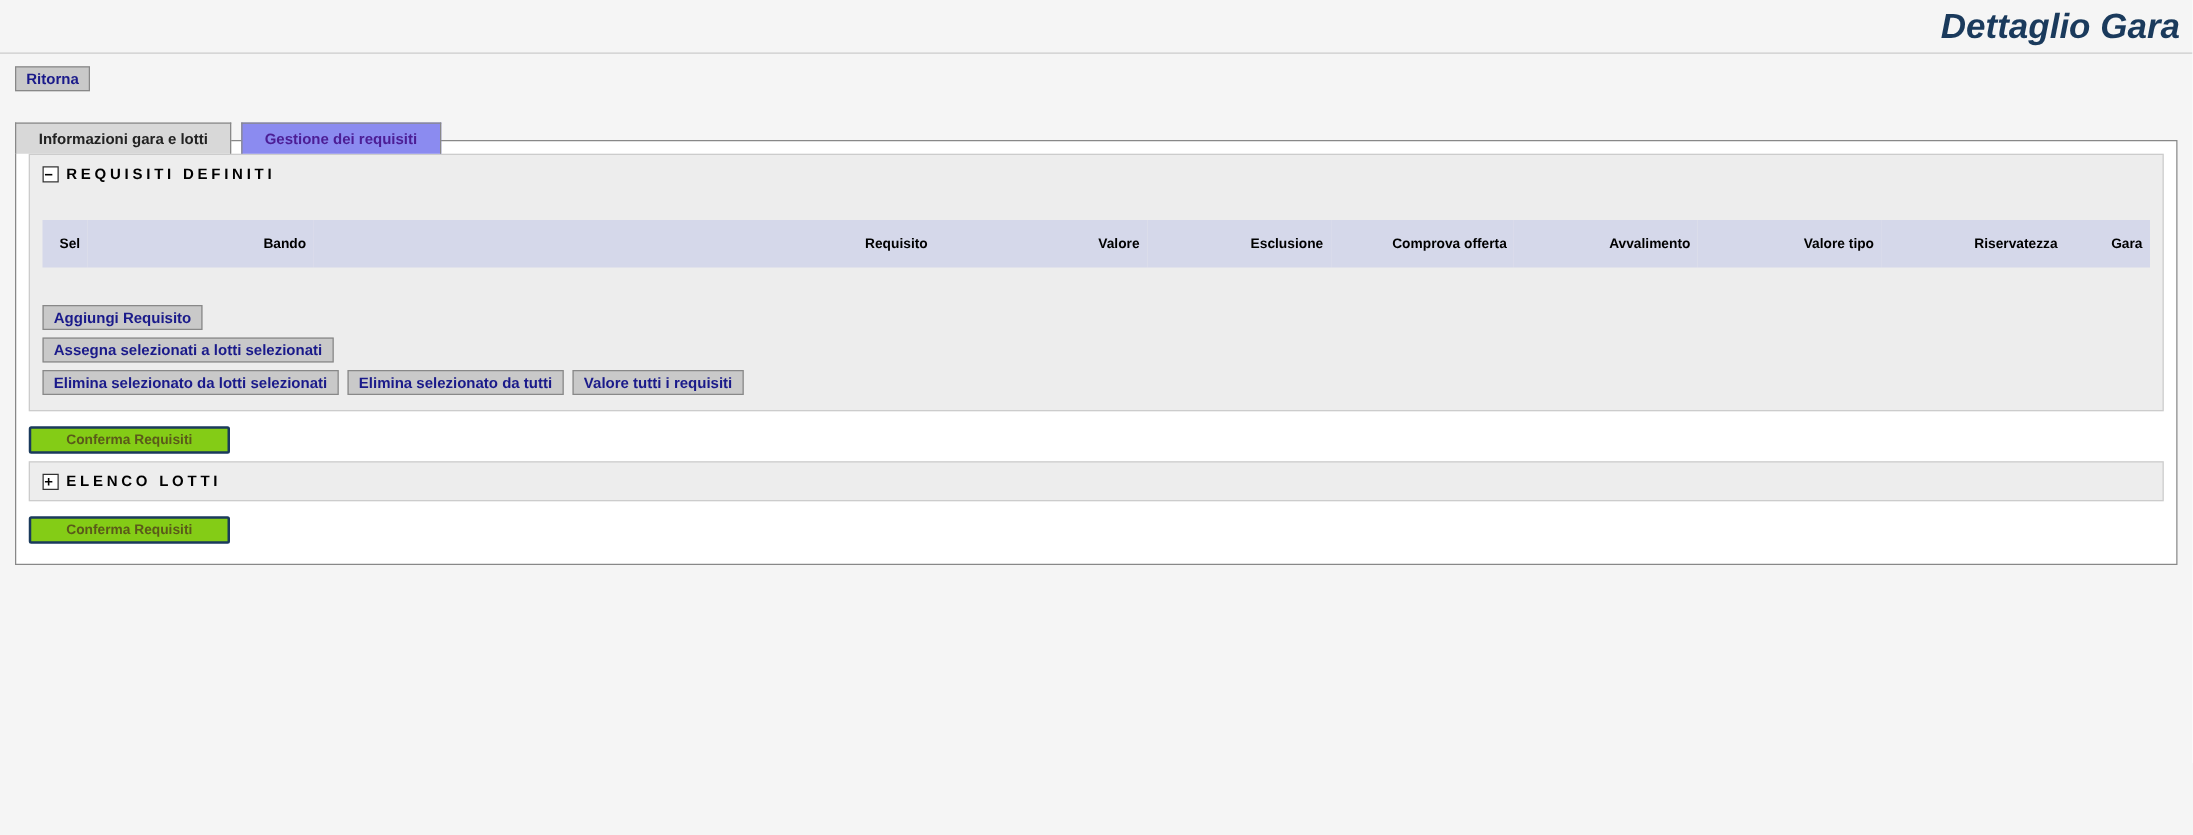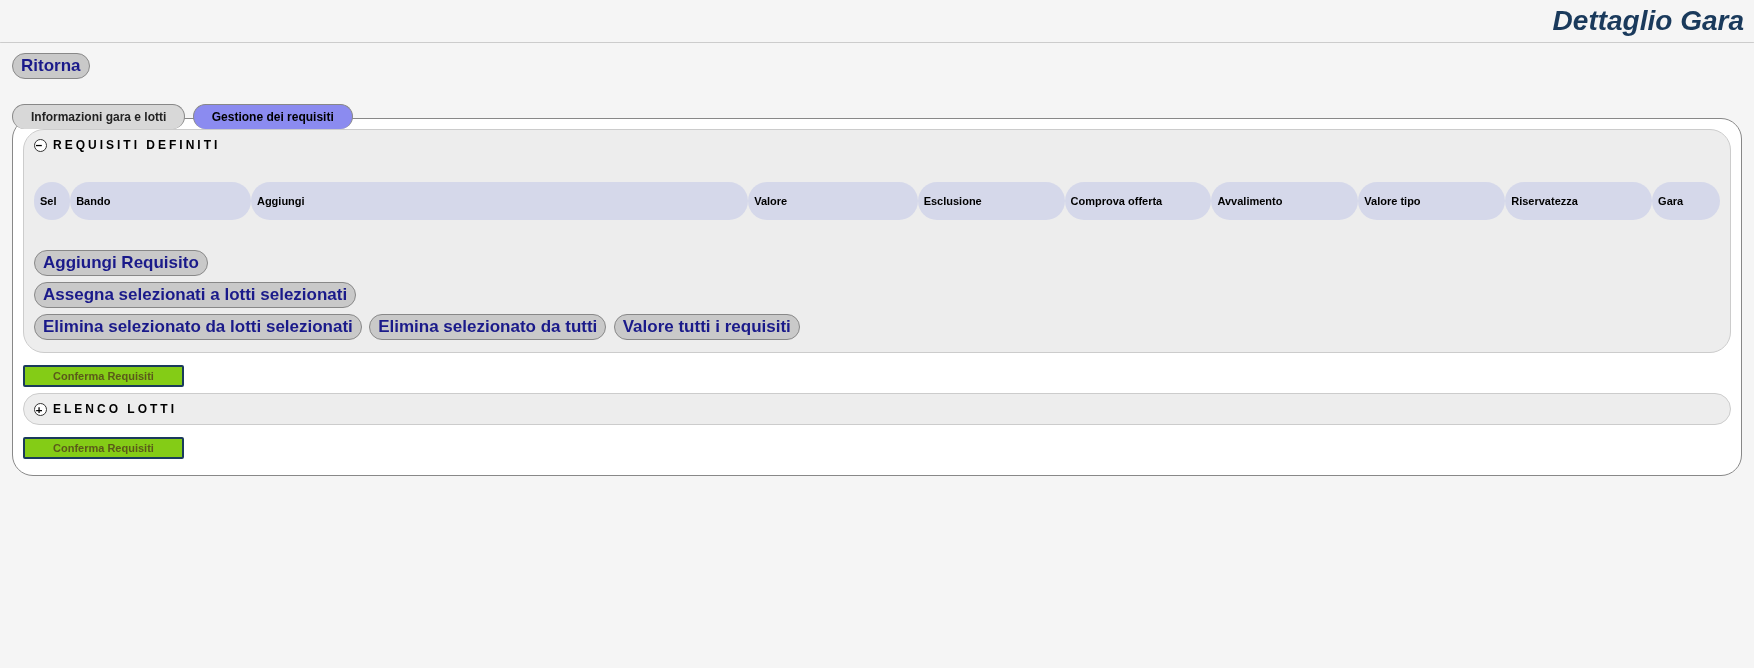--- a/index.html
+++ b/index.html
@@ -1,15 +1,15 @@
 <!DOCTYPE html>
 <html><head>
 <meta charset="utf-8">
 <style>
-  * { box-sizing: border-box; border-radius: 21px; }
+  * { box-sizing: border-box; }
   body {
     margin: 0;
     padding: 0;
     font-family: Verdana, Arial, sans-serif;
     font-size: 12px;
     background: #f5f5f5;
     color: #000;
   }
   .page {
     width: 1754px;
@@ -27,21 +27,21 @@
     border: none;
     border-top: 1px solid #ccc;
     margin: 0 0 8px 0;
   }
   .btn-gray {
     display: inline-block;
     background: #c9c9c9;
     border: 1px solid #888;
     color: #1a1a8a;
     font-weight: bold;
-    font-size: 17px;
+    font-size: 12px;
     padding: 2px 8px;
     cursor: pointer;
     font-family: Verdana, Arial, sans-serif;
   }
   .top-buttons {
     padding: 2px 12px 14px 12px;
   }
   .tabs {
     padding: 0 12px;
   }
@@ -54,21 +54,21 @@
     padding: 5px 18px;
     font-weight: bold;
     font-size: 12px;
     cursor: pointer;
     margin-right: 4px;
     position: relative;
     top: 11px;
   }
   .tab.active {
     background: #8b8bf0;
-    color: #000000;
+    color: #4c1d95;
   }
   .content-panel {
     margin: 0 12px 10px 12px;
     border: 1px solid #888;
     background: #fff;
     padding: 10px;
   }
   .section {
     background: #ededed;
     border: 1px solid #ccc;
@@ -99,21 +99,21 @@
     font-family: monospace;
   }
   .req-table {
     width: 100%;
     border-collapse: collapse;
     margin-top: 30px;
     margin-bottom: 30px;
   }
   .req-table th {
     background: #d5d8ea;
-    text-align: left;
+    text-align: right;
     font-size: 11px;
     font-weight: bold;
     padding: 6px 6px;
     vertical-align: middle;
     height: 38px;
     margin-top: 40px;
   }
   .col-sel { width: 32px; }
   .col-azione { width: 160px; }
   .col-requisito { width: 440px; }
@@ -168,21 +168,21 @@
       <div class="section-header">
         <span class="toggle-box">−</span>
         <span>REQUISITI DEFINITI</span>
       </div>
 
       <table class="req-table">
         <thead>
           <tr>
             <th class="col-sel">Sel</th>
             <th class="col-azione">Bando</th>
-            <th class="col-requisito">Aggiungi</th>
+            <th class="col-requisito">Requisito</th>
             <th class="col-valore">Valore</th>
             <th class="col-escl">Esclusione</th>
             <th class="col-comprova">Comprova offerta</th>
             <th class="col-avval">Avvalimento</th>
             <th class="col-bando">Valore tipo</th>
             <th class="col-riserv">Riservatezza</th>
             <th class="col-stato">Gara</th>
           </tr>
         </thead>
       </table>

